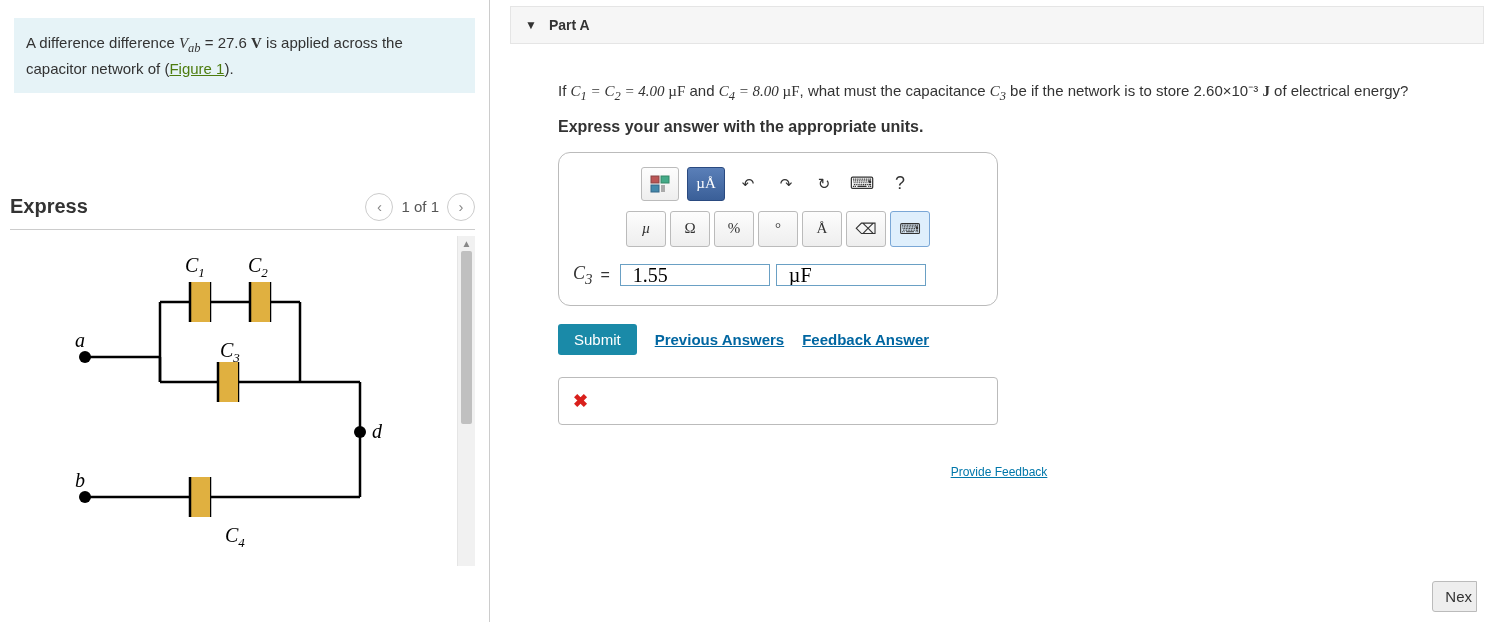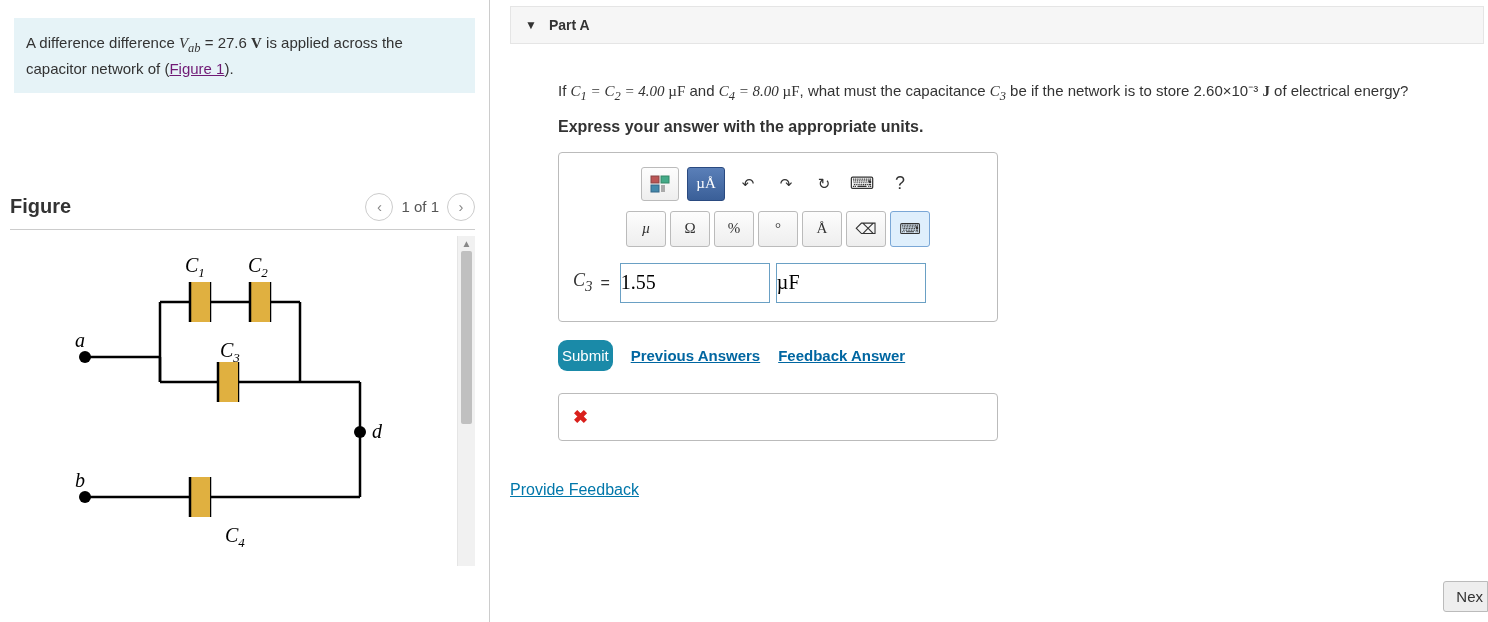--- a/index.html
+++ b/index.html
@@ -19,21 +19,21 @@
     border-right: 1px solid #ccc;
     padding: 0;
   }
   .problem-statement {
     background: #e6f3f7;
     margin: 18px 14px 0 14px;
     padding: 14px 12px;
     font-size: 15px;
     line-height: 1.4;
   }
-  .problem-statement a { color: #701a75; text-decoration: underline; }
+  .problem-statement a { color: #4d7c0f; text-decoration: underline; }
   .var-ital { font-style: italic; font-family: 'Times New Roman', serif; }
   .figure-header {
     display: flex;
     justify-content: space-between;
     align-items: center;
     margin: 100px 14px 0 10px;
   }
   .figure-header .title { font-size: 20px; font-weight: bold; }
   .pager { display: flex; align-items: center; gap: 8px; color: #555; font-size: 15px;}
   .pager .btn {
@@ -73,21 +73,21 @@
     margin: 36px 20px 0 48px;
     font-size: 15px;
     line-height: 1.5;
     max-width: 900px;
   }
   .question-text .math { font-family:'Times New Roman', serif; font-style: italic;}
   .instruct { margin: 12px 20px 0 48px; font-weight: bold; font-size: 16px;}
   .answer-box {
     margin: 16px 20px 0 48px;
     border: 1px solid #bbb;
-    border-radius: 4px;
+    border-radius: 12px;
     width: 440px;
     padding: 14px 14px 18px 14px;
     background:#fff;
   }
   .toolbar-row { display:flex; align-items:center; gap:8px; justify-content:center;}
   .tb-btn {
     width: 38px; height: 34px; border:1px solid #bbb; border-radius:3px;
     display:flex; align-items:center; justify-content:center;
     background: linear-gradient(#fdfdfd,#eee);
     cursor:pointer; font-size:15px;
@@ -97,59 +97,59 @@
   }
   .tb-btn.plain { border:none; background:none; width:30px;}
   .tb-btn.keyboard { font-size:17px;}
   .toolbar-row2 { margin-top:10px; gap:4px;}
   .toolbar-row2 .tb-btn { width:40px; height:36px; font-family:'Times New Roman',serif; font-style:italic;}
   .tb-btn.sel { background:#dfeffc; border-color:#7aa7d6;}
   .answer-line { display:flex; align-items:center; margin-top:16px; gap:6px;}
   .answer-line .lbl { font-family:'Times New Roman',serif; font-style:italic; font-size:18px;}
   .answer-line .eq { font-size:16px; margin: 0 4px 0 2px;}
   .val-input, .unit-input {
-    border:1px solid #6aa0c4; height:40px; font-size:20px;
-    font-family:'Times New Roman',serif; padding:2px 0;
+    border:1px solid #6aa0c4; height:22px; font-size:20px;
+    font-family:'Times New Roman',serif; padding:2px 12px;
     background:#fff; outline:none;
   }
   .val-input { width: 150px;}
   .unit-input { width: 150px; font-family:'Times New Roman',serif;}
   .action-row { margin: 18px 20px 0 48px; display:flex; align-items:center; gap:18px;}
   .submit-btn {
-    background:#1a8aa8; color:#fff; border:none; border-radius:9px;
-    padding:7px 4px; font-size:15px; cursor:pointer;
+    background:#1a8aa8; color:#fff; border:none; border-radius:3px;
+    padding:7px 16px; font-size:15px; cursor:pointer;
   }
   .link { color:#0066a1; text-decoration:underline; font-weight:bold; cursor:pointer; font-size:15px;}
   .feedback-box {
     margin: 22px 20px 0 48px;
     border:1px solid #bbb; border-radius:4px;
     width:440px; padding:12px 14px;
     display:flex; align-items:center; gap:10px; font-size:15px;
   }
   .feedback-box .x { color:#d9201c; font-weight:bold; font-size:18px;}
   .feedback-box .msg { font-weight:bold;}
-  .provide-link { margin: 40px 0 0 0; display:block; color:#0077aa; text-decoration:underline; font-size:16px;}
+  .provide-link { margin: 40px 0 0 0; display:block; color:#0077aa; text-decoration:underline; font-size:12px;text-align:center;}
   .next-btn {
-    position:absolute; right:0; bottom:10px;
+    position:absolute; right:11px; bottom:10px;
     background:#eee; border:1px solid #bbb; border-radius:3px 0 0 3px;
     padding:6px 4px 6px 12px; font-size:15px;
   }
   .svg-label { font-family:'Times New Roman',serif; font-style:italic; font-size:20px;}
   .sub { font-size:13px;}
 </style>
 </head>
 <body>
 
 <div class="left-col">
   <div class="problem-statement">
     <span>A difference difference </span><span class="var-ital"><span>V</span><sub>ab</sub></span><span> = 27.6 </span><b style="font-family:'Times New Roman',serif;">V</b><span> is applied across the capacitor network of (</span><a href="#">Figure 1</a><span>).</span>
   </div>
 
   <div class="figure-header">
-    <div class="title">Figure</div>
+    <div class="title">Express</div>
     <div class="pager">
       <div class="btn">‹</div>
       <span>1 of 1</span>
       <div class="btn">›</div>
     </div>
   </div>
   <hr class="figure-hr">
 
   <div class="figure-area">
     <div class="figure-svg-wrap">

